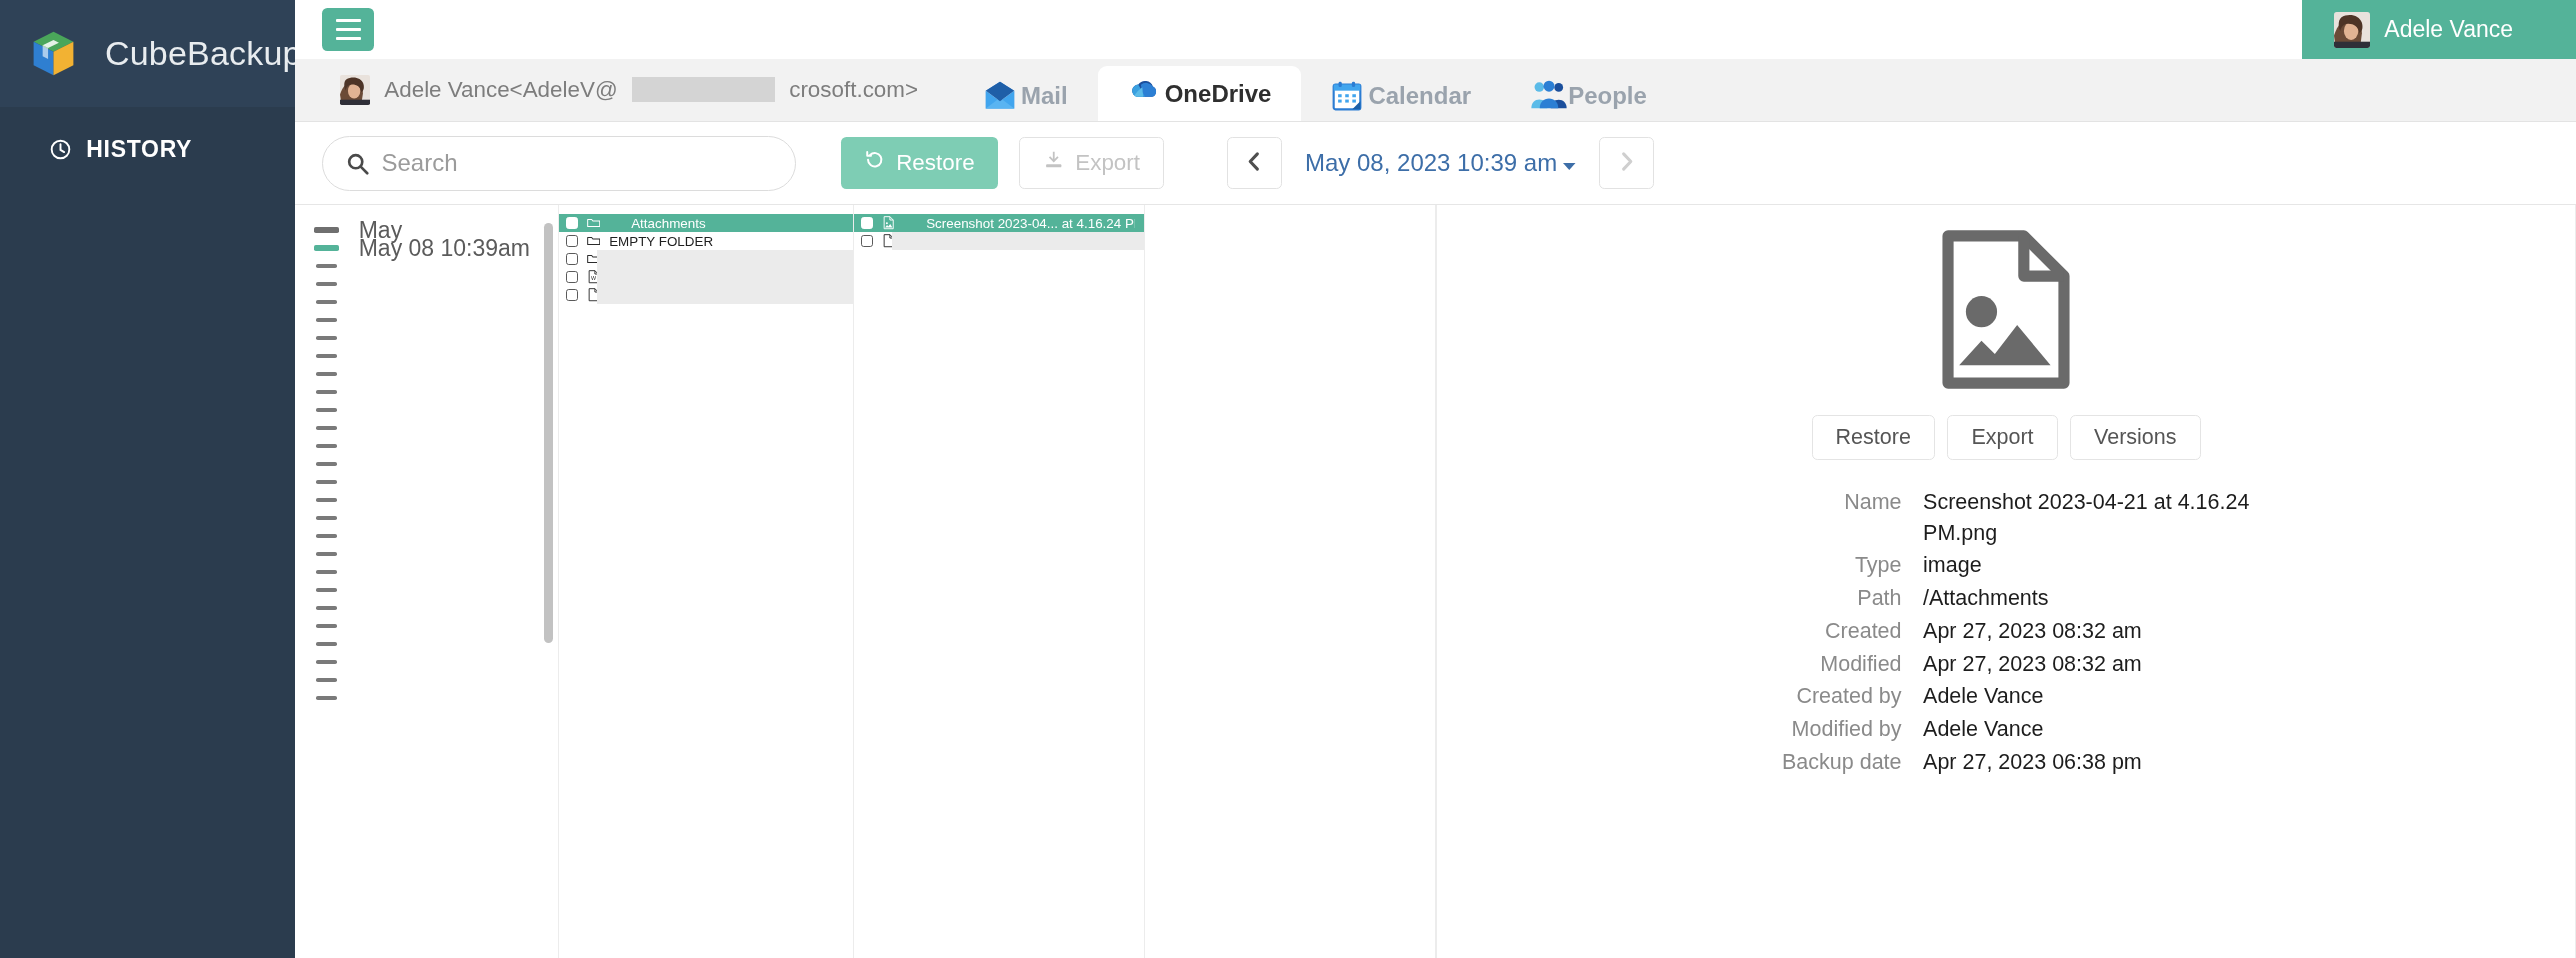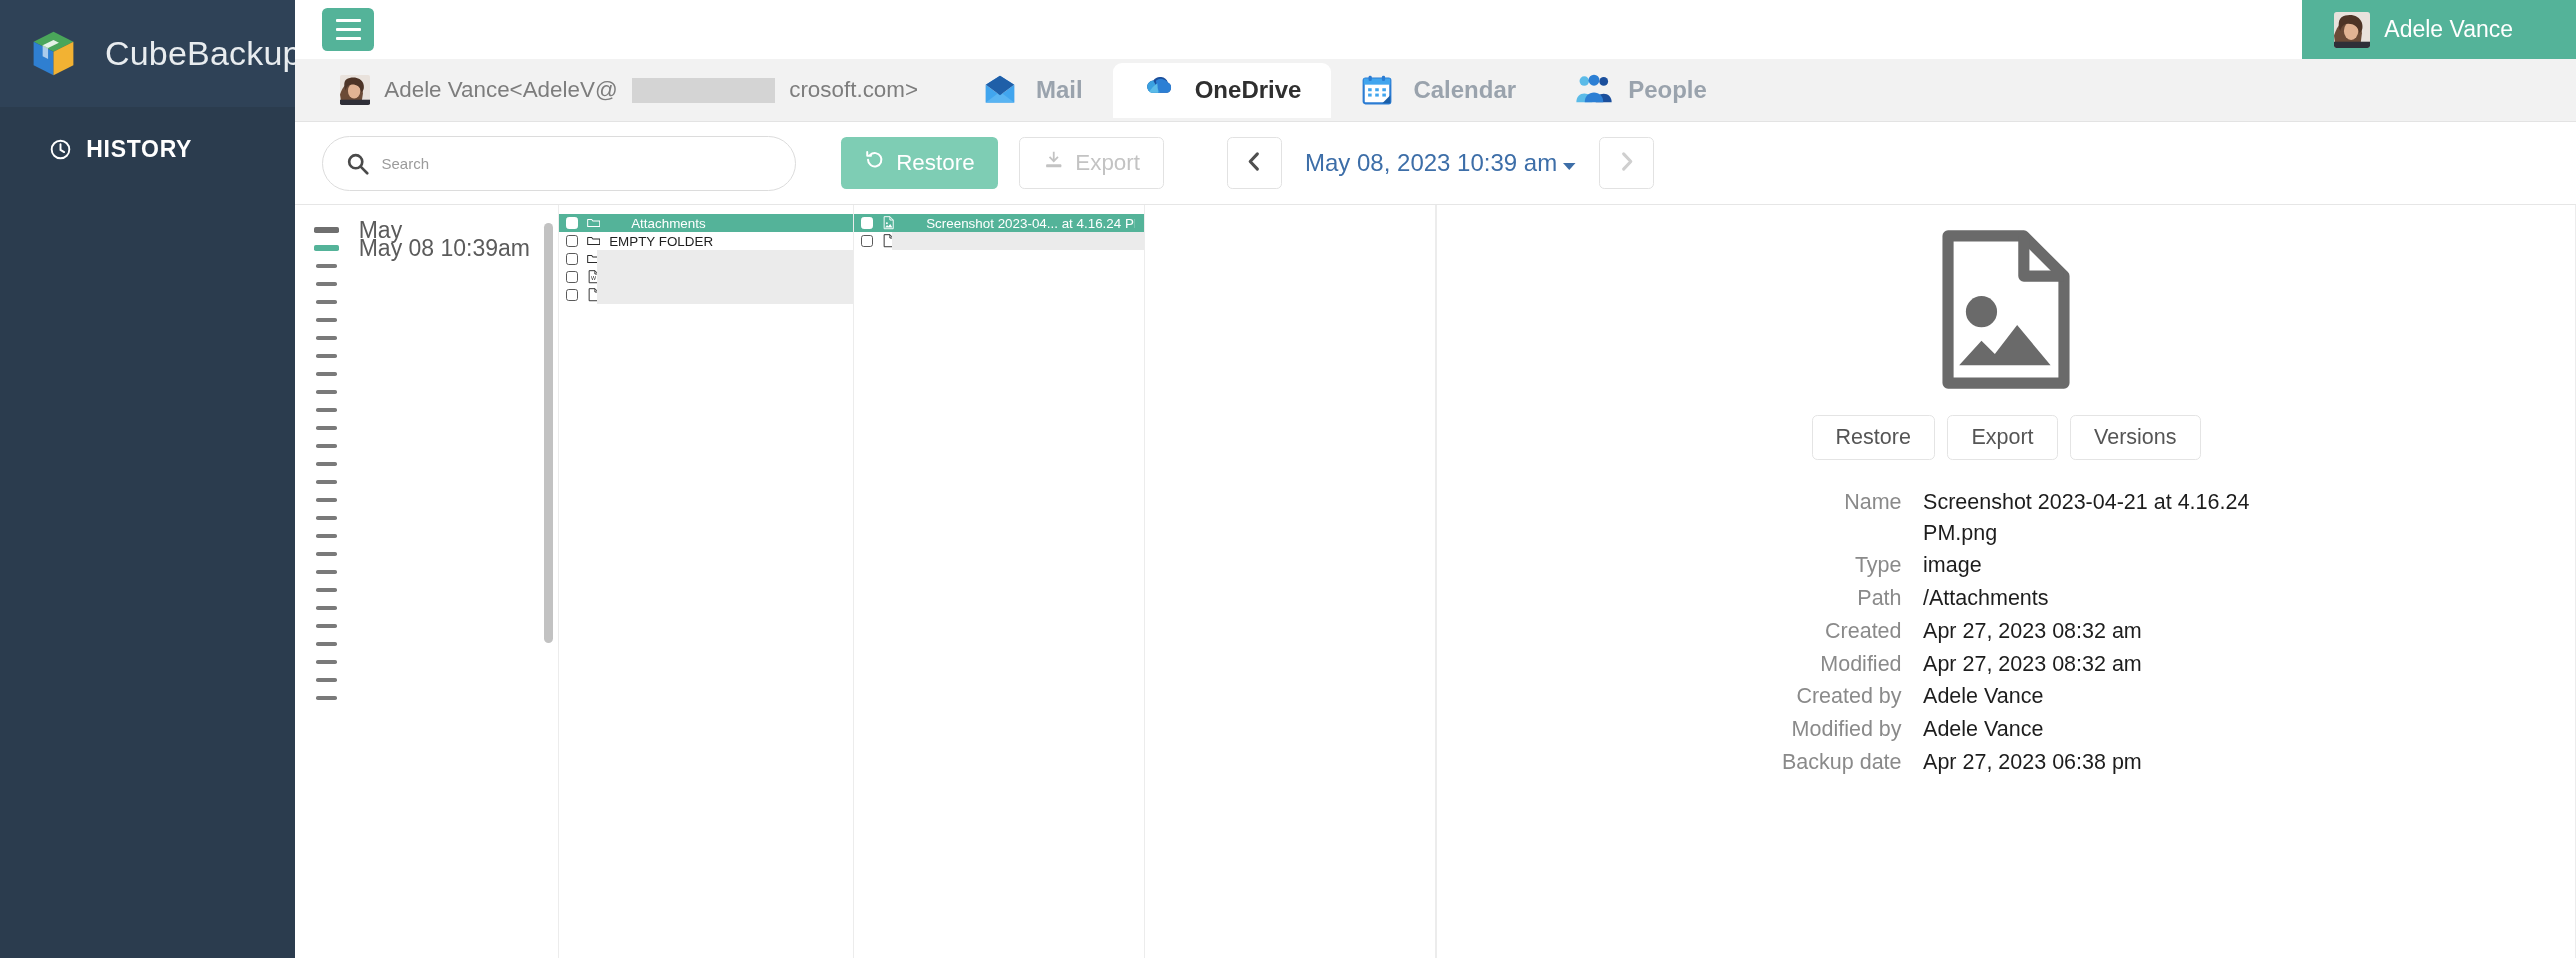--- a/index.html
+++ b/index.html
@@ -54,52 +54,52 @@
   .userchip {
     position: absolute; right: 0; top: 0; height: 59px; width: 274px;
     background: #54b399; display: flex; align-items: center; gap: 14.3px;
     padding-left: 32px; cursor: pointer;
   }
   .avatar-sm { width: 36px; height: 36px; border-radius: 2.7px; overflow: hidden; flex: 0 0 36px; }
   .userchip-name { color: #ffffff; font-size: 23px; }
 
   
   .tabstrip {
-    height: 63px; background: #f2f2f2; display: flex; align-items: center;
+    height: 63px; background: #f2f2f2; display: flex; align-items: flex-end;
     padding-left: 27px; gap: 0; border-bottom: 0.9px solid #e3e3e3;
   }
   .acct {
     display: flex; align-items: center; gap: 14.3px; height: 63px;
     padding: 0 36px 0 18px; color: #7d7d7d; font-size: 22.4px;
   }
   .acct-av { width: 30px; height: 30px; flex: 0 0 30px; border-radius: 1.8px; overflow: hidden; }
   .redact { background: #d4d4d4; display: inline-block; vertical-align: middle; }
   .tab {
-    display: flex; align-items: center; gap: 20px;
+    display: flex; align-items: center; gap: 5px;
     height: 50px; padding: 0 30px; font-size: 24px; cursor: pointer;
   }
   .tab.inactive { color: #9aa3ad; font-weight: bold; }
   .tab.active {
     background: #ffffff; color: #2f2f2f; font-weight: bold;
     border-radius: 9px 9px 0 0; height: 55px;
   }
   .tab-ico { width: 32px; height: 32px; flex: 0 0 32px; }
 
   
   .toolbar {
     height: 83px; background: #ffffff; display: flex; align-items: center;
     padding-left: 27px; gap: 0; border-bottom: 0.9px solid #e6e6e6;
   }
   .searchbox {
     width: 474px; height: 55px; border: 0.9px solid #dcdcdc; border-radius: 30px;
     display: flex; align-items: center; gap: 12.5px; padding: 0 23px;
   }
   .search-ico { width: 23px; height: 23px; flex: 0 0 23px; }
   .search-input {
-    border: 0; outline: 0; font-size: 15px; color: #555;
+    border: 0; outline: 0; font-size: 24px; color: #555;
     font-family: "Liberation Sans", sans-serif; background: transparent; width: 100%;
   }
   .search-input::placeholder { color: #9b9b9b; }
   .btn-restore {
     margin-left: 45px; height: 52px; padding: 0 23px; border-radius: 5.4px;
     background: #7ecdb4; color: #ffffff; font-size: 22.4px; border: 0;
     display: flex; align-items: center; gap: 10.7px; cursor: pointer;
     font-family: "Liberation Sans", sans-serif;
   }
   .btn-export {

